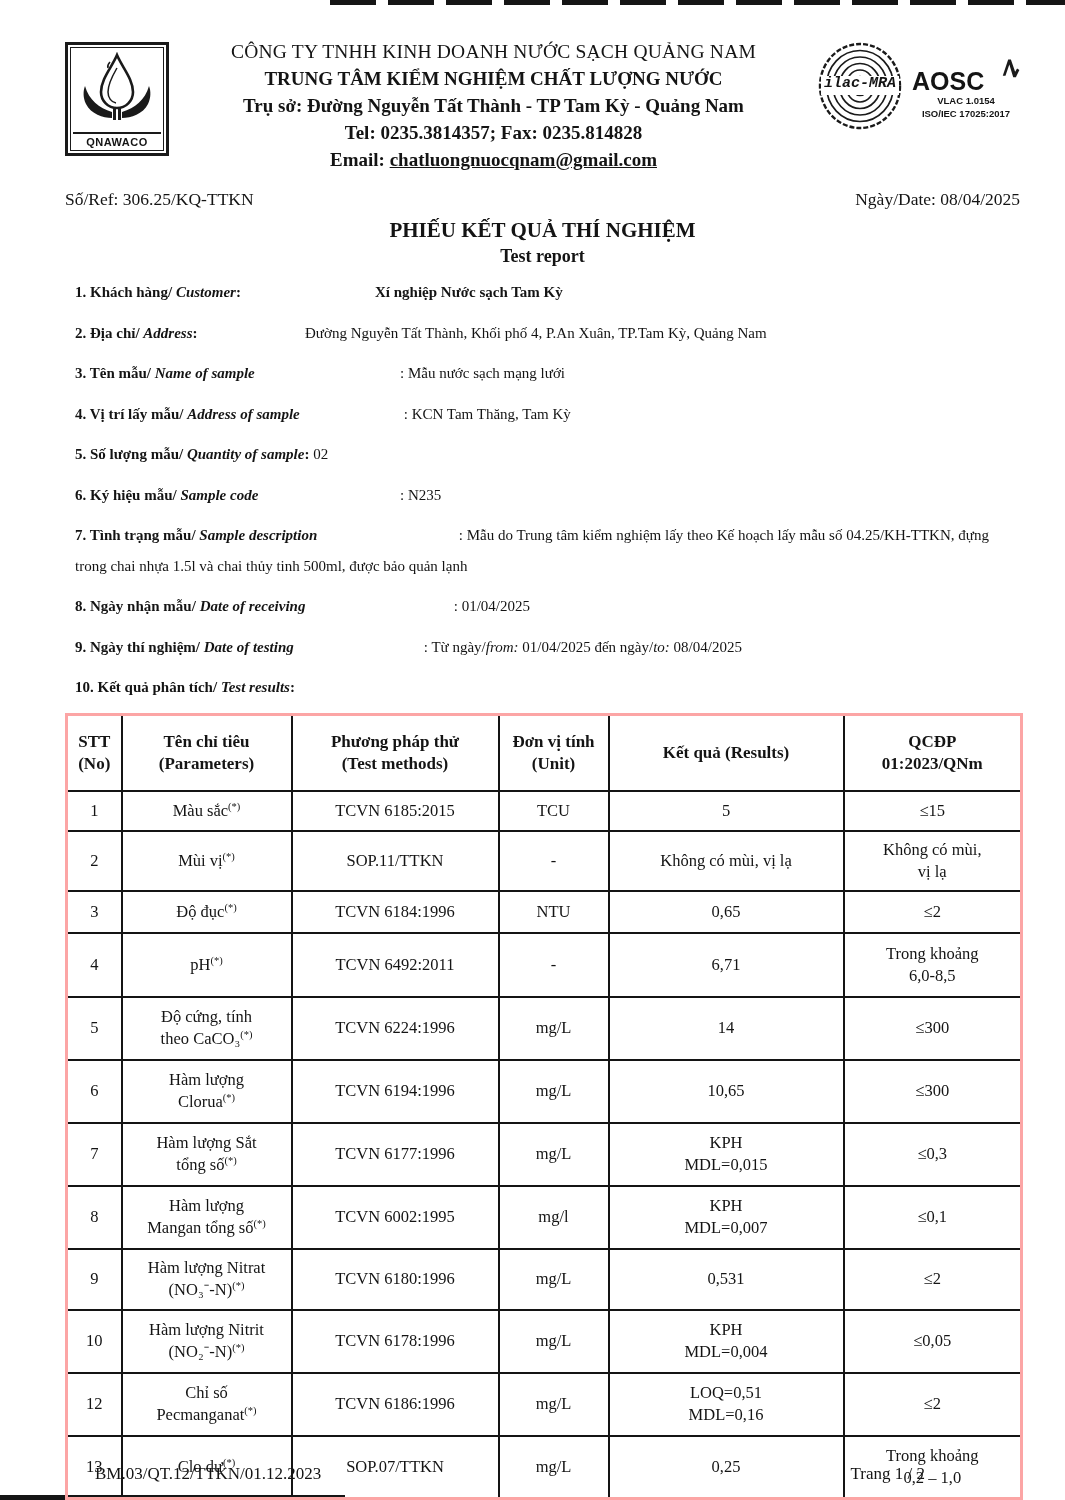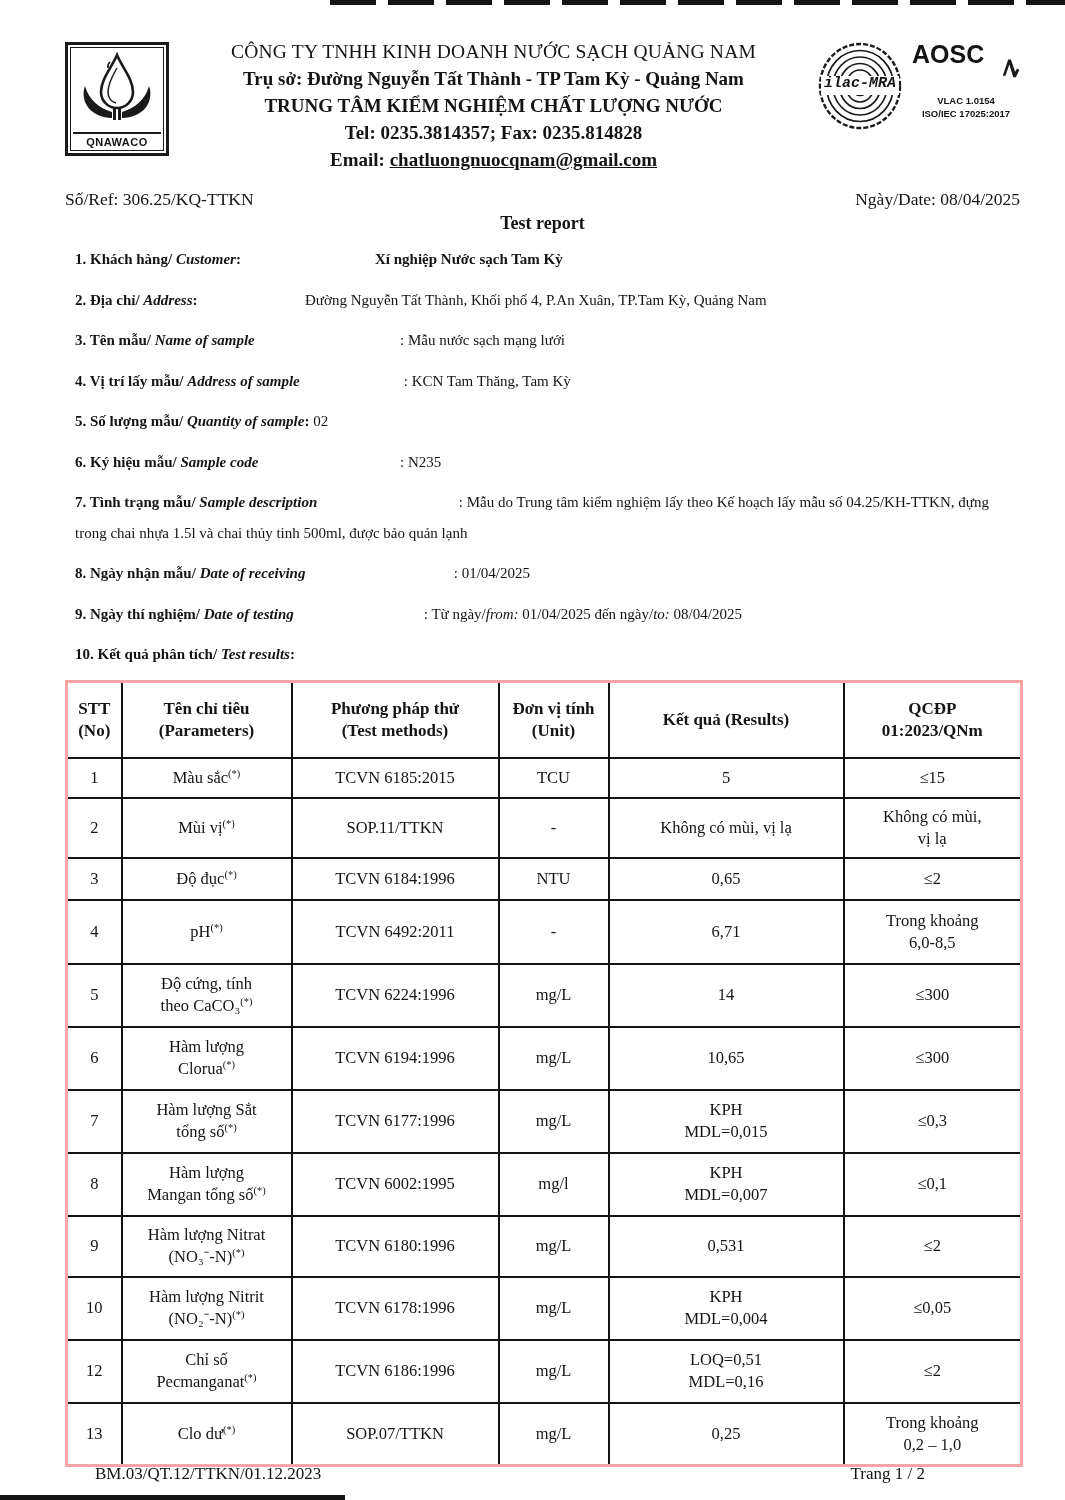--- a/index.html
+++ b/index.html
@@ -26,21 +26,21 @@
     letter-spacing:.5px;border-top:2px solid #1a1a1a;padding-top:2px;margin-top:2px}
   .head-center{flex:1;text-align:center;line-height:27px;padding:0 12px}
   .h-company{font-size:19.5px;letter-spacing:.2px}
   .h-bold{font-size:19px;font-weight:700}
   .h-email .email{text-decoration:underline}
   .head-logos{flex:0 0 auto;display:flex;gap:10px;align-items:flex-start;margin-top:4px}
   .ilac{position:relative;width:84px;height:88px}
   .ilac .band-text{position:absolute;left:0;right:0;top:33px;text-align:center;
     font-family:Liberation Mono, monospace;font-weight:700;font-style:italic;font-size:15px}
   .aosc{width:108px;text-align:center}
-  .aosc-row{display:flex;align-items:flex-start;justify-content:center;gap:18px}
+  .aosc-row{display:flex;align-items:flex-end;justify-content:center;gap:18px}
   .aosc-text{font-family:"Liberation Sans",sans-serif;font-weight:700;font-size:25px;line-height:25px}
   .aosc-sub{font-family:"Liberation Sans",sans-serif;font-weight:700;font-size:9.5px;line-height:13px}
 
   
   .meta-row{display:flex;justify-content:space-between;font-size:17.5px;margin-top:16px}
   .title-vi{text-align:center;font-size:21px;font-weight:700;margin:8px 0 0}
   .title-en{text-align:center;font-size:18px;font-weight:700;margin:3px 0 8px}
 
   
   .info p{margin:10px;font-size:15px;line-height:30.5px}
@@ -97,22 +97,22 @@
           <path d="M70 34 C66 48 56 56 43 60 L43 66 C52 66 64 62 69 52 C72 46 72 39 70 34 Z" fill="#1a1a1a"></path>
           <rect x="34" y="56" width="3" height="12" fill="#1a1a1a"></rect>
           <rect x="39" y="56" width="3" height="12" fill="#1a1a1a"></rect>
         </svg>
         <div class="stamp-label">QNAWACO</div>
       </div>
     </div>
 
     <div class="head-center">
       <div class="h-company">CÔNG TY TNHH KINH DOANH NƯỚC SẠCH QUẢNG NAM</div>
+      <div class="h-bold">TRUNG TÂM KIỂM NGHIỆM CHẤT LƯỢNG NƯỚC</div>
       <div class="h-bold">Trụ sở: Đường Nguyễn Tất Thành - TP Tam Kỳ -  Quảng Nam</div>
-      <div class="h-bold">TRUNG TÂM KIỂM NGHIỆM CHẤT LƯỢNG NƯỚC</div>
       <div class="h-bold">Tel: 0235.3814357; Fax: 0235.814828</div>
       <div class="h-bold h-email"><span>Email: </span><span class="email">chatluongnuocqnam@gmail.com</span></div>
     </div>
 
     <div class="head-logos">
       <div class="ilac">
         <svg width="84" height="88" viewBox="0 0 84 88">
           <g fill="none" stroke="#1a1a1a">
             <ellipse cx="42" cy="44" rx="40" ry="42" stroke-width="2.4" stroke-dasharray="5 2"></ellipse>
             <ellipse cx="42" cy="44" rx="33.5" ry="35.5" stroke-width="1.7"></ellipse>
@@ -137,20 +137,21 @@
         <div class="aosc-sub">ISO/IEC 17025:2017</div>
       </div>
     </div>
   </header>
 
   <div class="meta-row">
     <span>Số/Ref: 306.25/KQ-TTKN</span>
     <span>Ngày/Date: 08/04/2025</span>
   </div>
 
+  <h1 class="title-vi">PHIẾU KẾT QUẢ THÍ NGHIỆM</h1>
   <h2 class="title-en">Test report</h2>
 
   <div class="info">
     <p><span class="lbl w1"><b>1. Khách hàng/</b> <span class="bi">Customer</span><b>:</b></span><b>Xí nghiệp Nước sạch Tam Kỳ</b></p>
 
     <p><span class="lbl w2"><b>2. Địa chỉ/</b> <span class="bi">Address</span><b>:</b></span><span>Đường Nguyễn Tất Thành, Khối phố 4, P.An Xuân, TP.Tam Kỳ, Quảng Nam</span></p>
 
     <p><span class="lbl w3"><b>3. Tên mẫu/</b> <span class="bi">Name of sample</span></span><span>: </span><span>Mẫu nước sạch mạng lưới</span></p>
 
     <p><span class="lbl w4"><b>4. Vị trí lấy mẫu/</b> <span class="bi">Address of sample</span></span><span> : </span><span>KCN Tam Thăng, Tam Kỳ</span></p>

